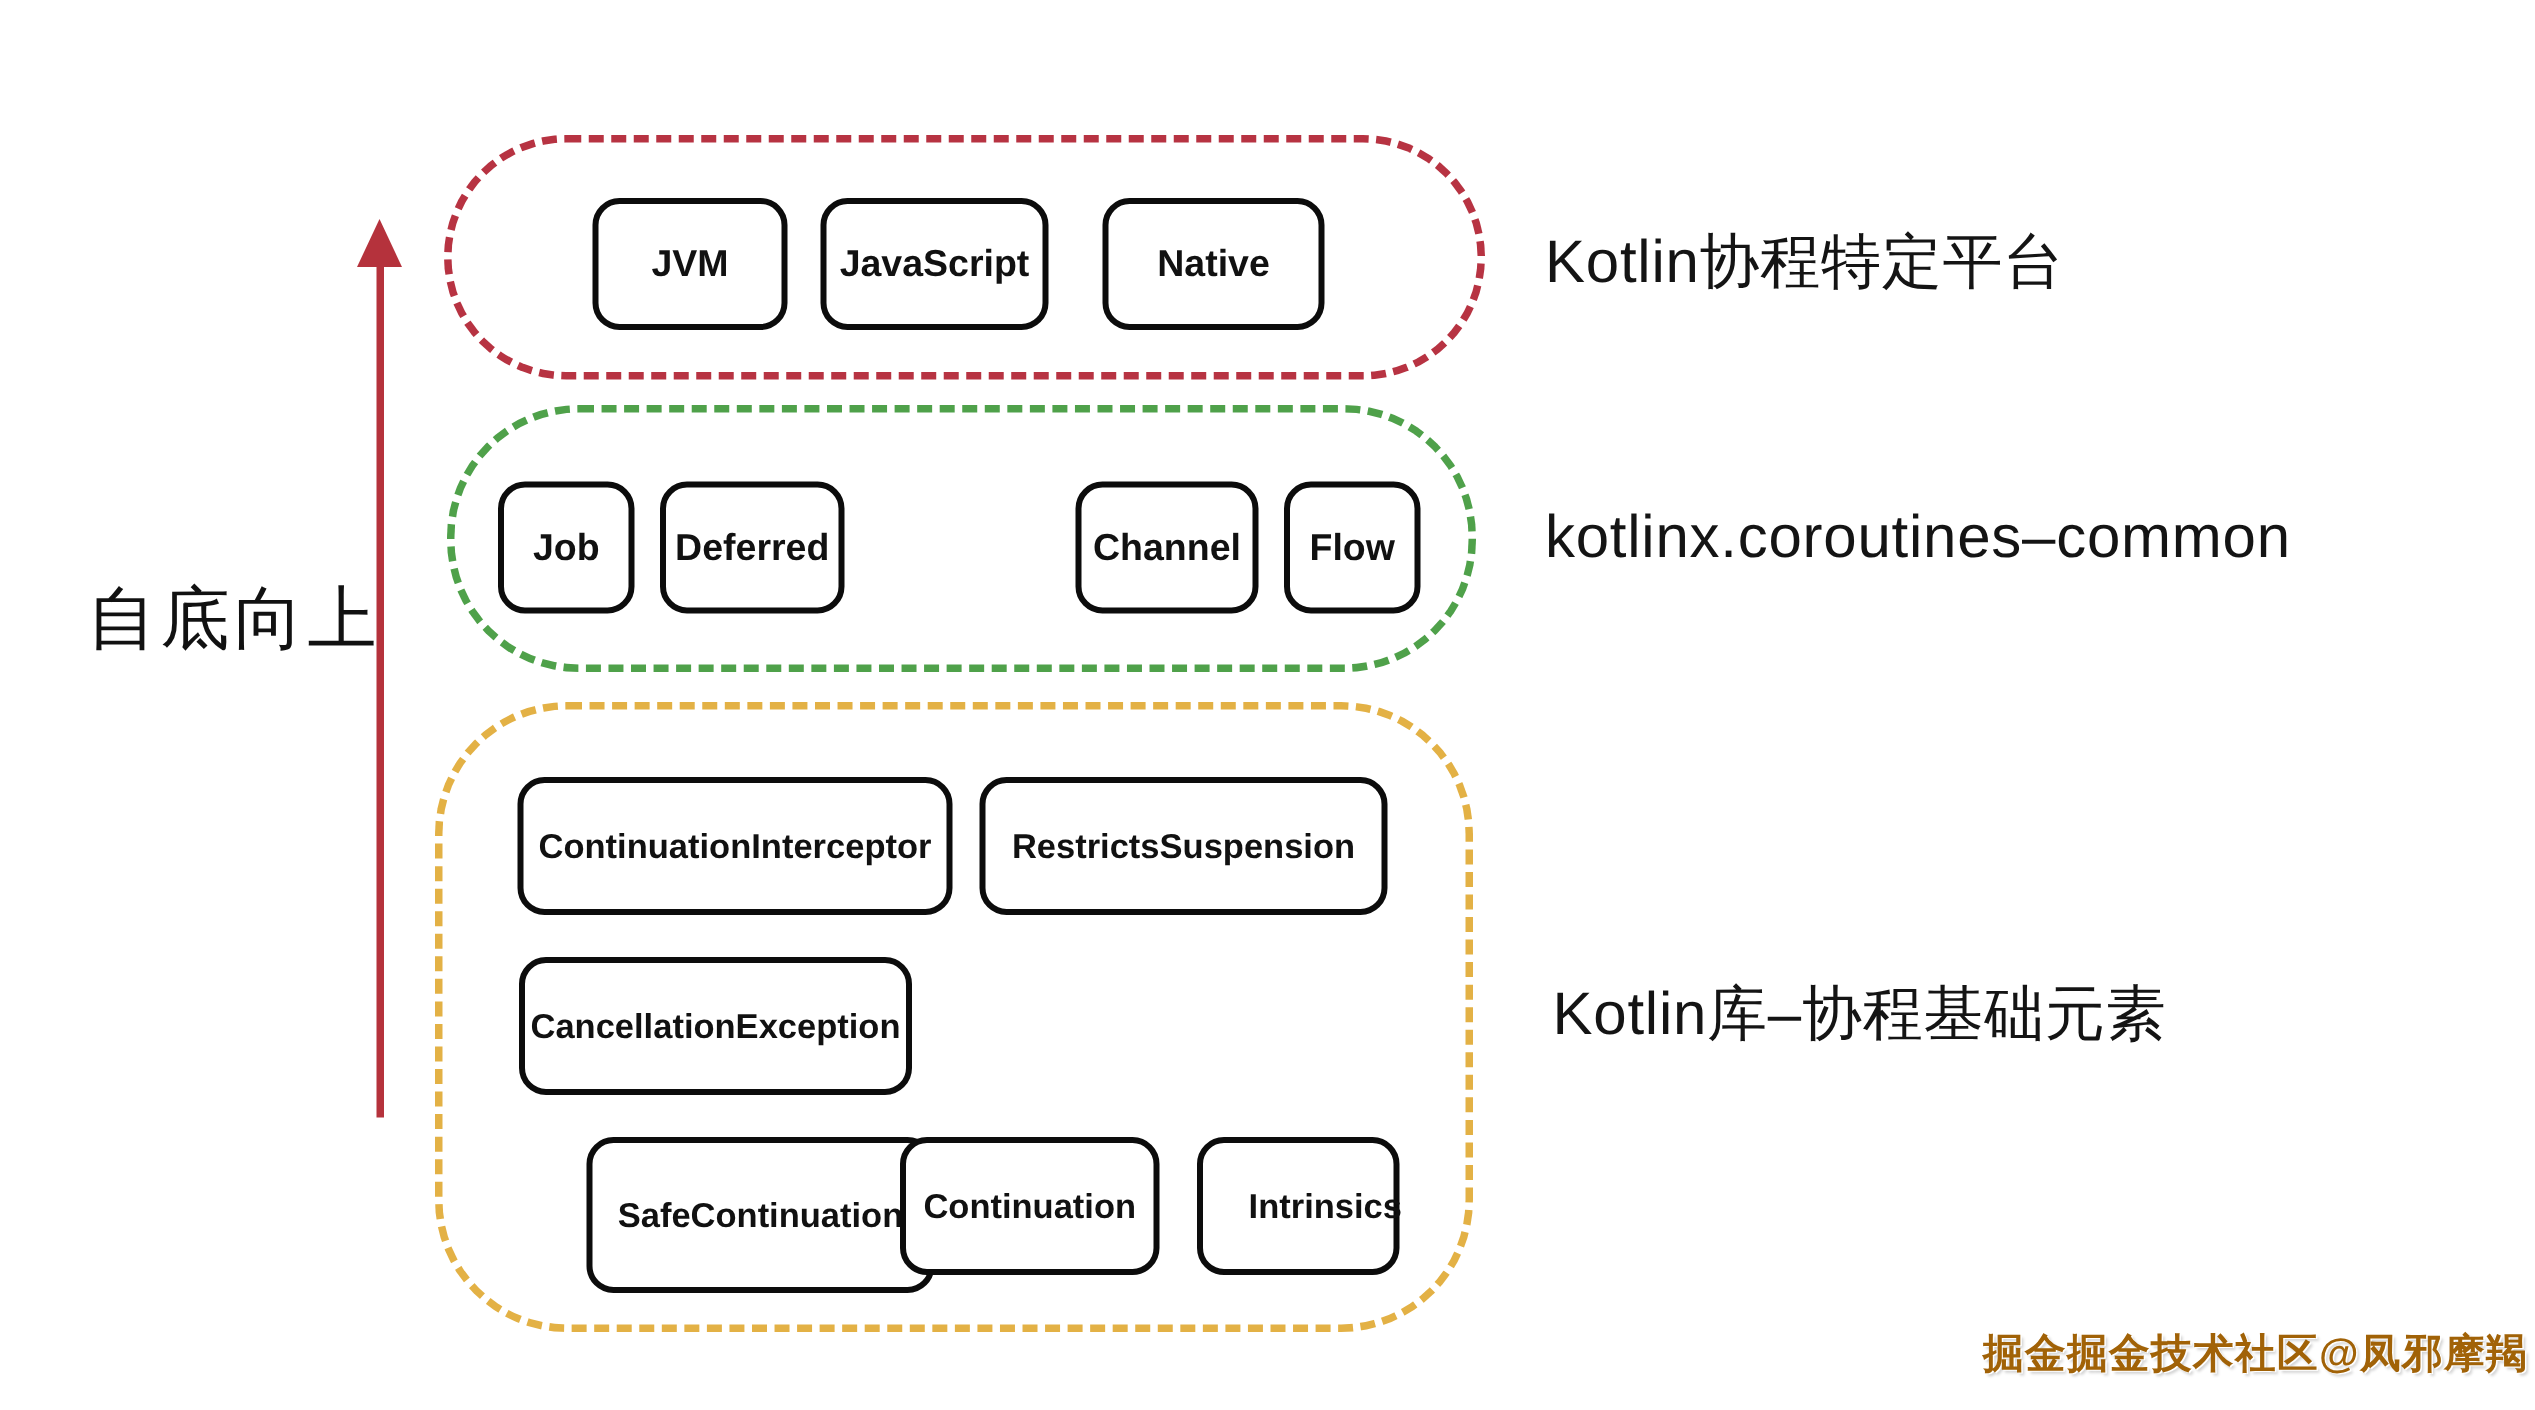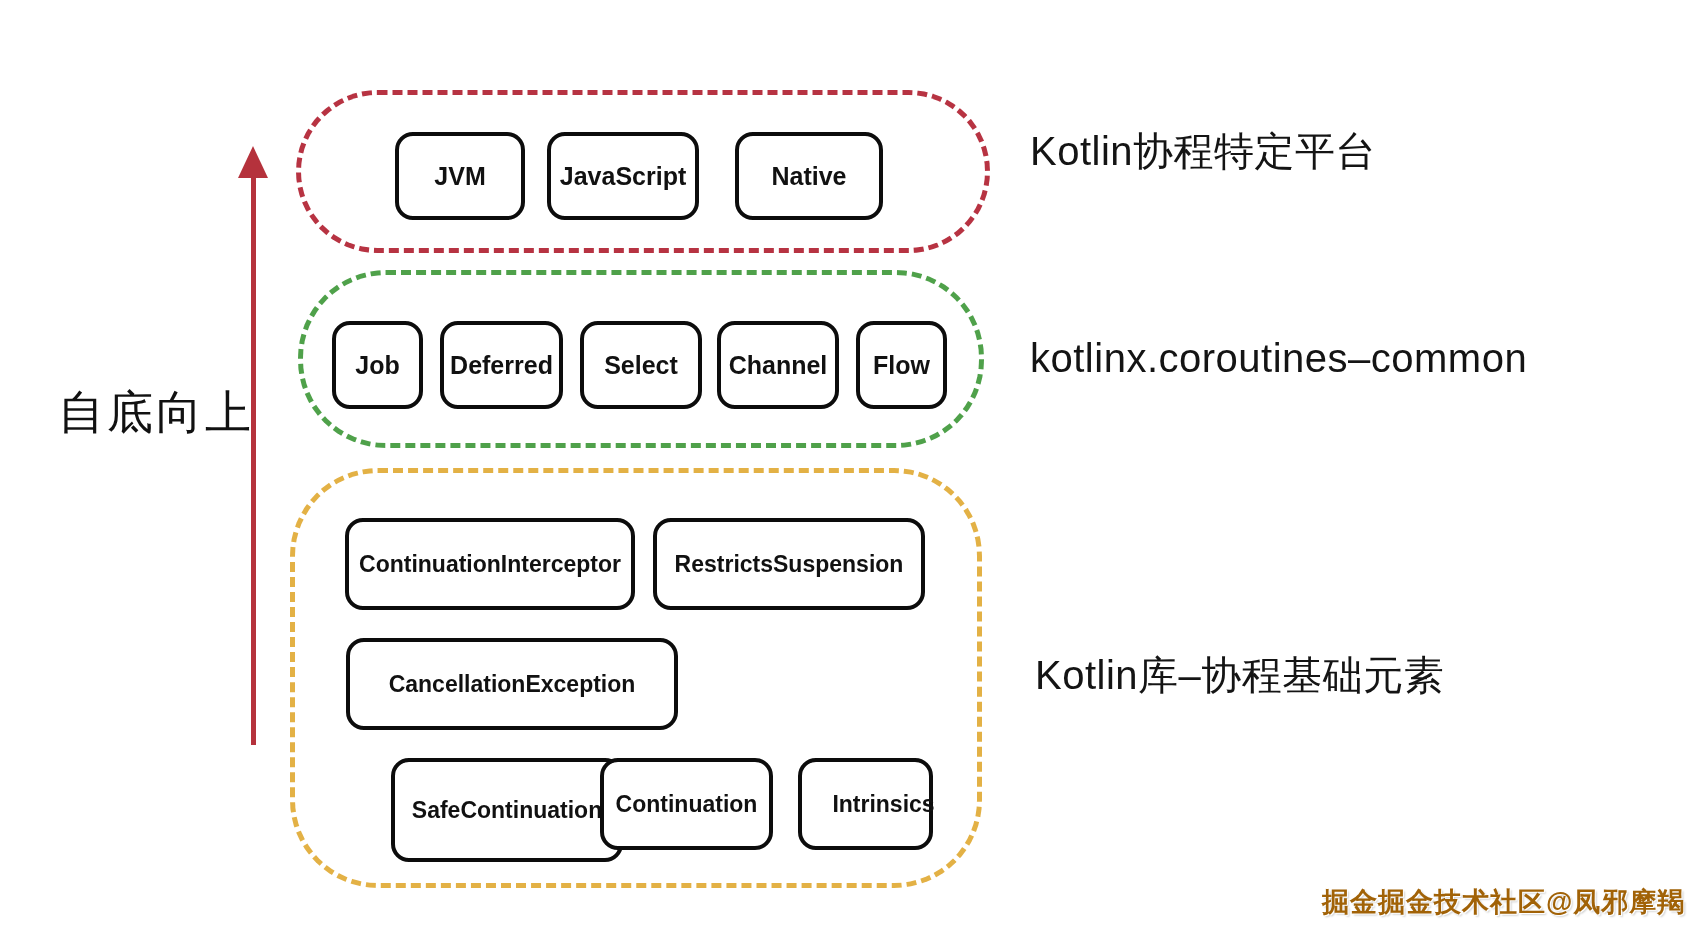--- a/index.html
+++ b/index.html
@@ -24,29 +24,29 @@
   .b-native  { left:434px; top:37px; width:148px; height:88px; }
 
   .b-job     { left:29px;  top:46px; width:91px;  height:88px; }
   .b-deferred{ left:137px; top:46px; width:123px; height:88px; }
   .b-select  { left:277px; top:46px; width:122px; height:88px; }
   .b-channel { left:414px; top:46px; width:122px; height:88px; }
   .b-flow    { left:553px; top:46px; width:91px;  height:88px; }
 
   .b-ci   { left:50px;  top:45px;  width:290px; height:92px; }
   .b-rs   { left:358px; top:45px;  width:272px; height:92px; }
-  .b-ce   { left:51px;  top:165px; width:332px; height:92px;text-align:right; }
+  .b-ce   { left:51px;  top:165px; width:262px; height:92px;text-align:right; }
   .b-cc   { left:359px; top:165px; width:274px; height:92px; }
   .b-sc   { left:60px;  top:285px; width:232px; height:104px;margin-left:36px; }
   .b-cont { left:305px; top:285px; width:173px; height:92px; }
   .b-intr { left:503px; top:285px; width:135px; height:92px;padding-left:36px; }
 
   
   .layer-label { position:absolute; font-size:40px; color:#141414; letter-spacing:0.5px; white-space:nowrap; }
-  .ll1 { left:1030px; top:124px; }
+  .ll1 { left:1030px; top:147px; }
   .ll2 { left:1030px; top:336px; }
   .ll3 { left:1035px; top:648px; }
 
   
   .arrow { position:absolute; left:238px; top:146px; width:30px; height:604px; }
   .arrow-head { position:absolute; left:0; top:0; width:0; height:0;
                 border-left:15px solid transparent; border-right:15px solid transparent;
                 border-bottom:32px solid #b5323c; }
   .arrow-line { position:absolute; left:12.5px; top:26px; width:5px; height:573px; background:#b5323c; }
   .bu-label { position:absolute; left:58px; top:382px; font-size:46px; font-weight:500;
@@ -71,21 +71,20 @@
   <div class="layer layer1">
     <div class="box b-jvm">JVM</div>
     <div class="box b-js">JavaScript</div>
     <div class="box b-native">Native</div>
   </div>
   <div class="layer-label ll1">Kotlin协程特定平台</div>
 
   <div class="layer layer2">
     <div class="box b-job">Job</div>
     <div class="box b-deferred">Deferred</div>
-    <div class="box b-select">Select</div>
     <div class="box b-channel">Channel</div>
     <div class="box b-flow">Flow</div>
   </div>
   <div class="layer-label ll2">kotlinx.coroutines–common</div>
 
   <div class="layer layer3">
     <div class="box small-text b-ci">ContinuationInterceptor</div>
     <div class="box small-text b-rs">RestrictsSuspension</div>
     <div class="box small-text b-ce">CancellationException</div>
     <div class="box small-text b-sc">SafeContinuation</div>

